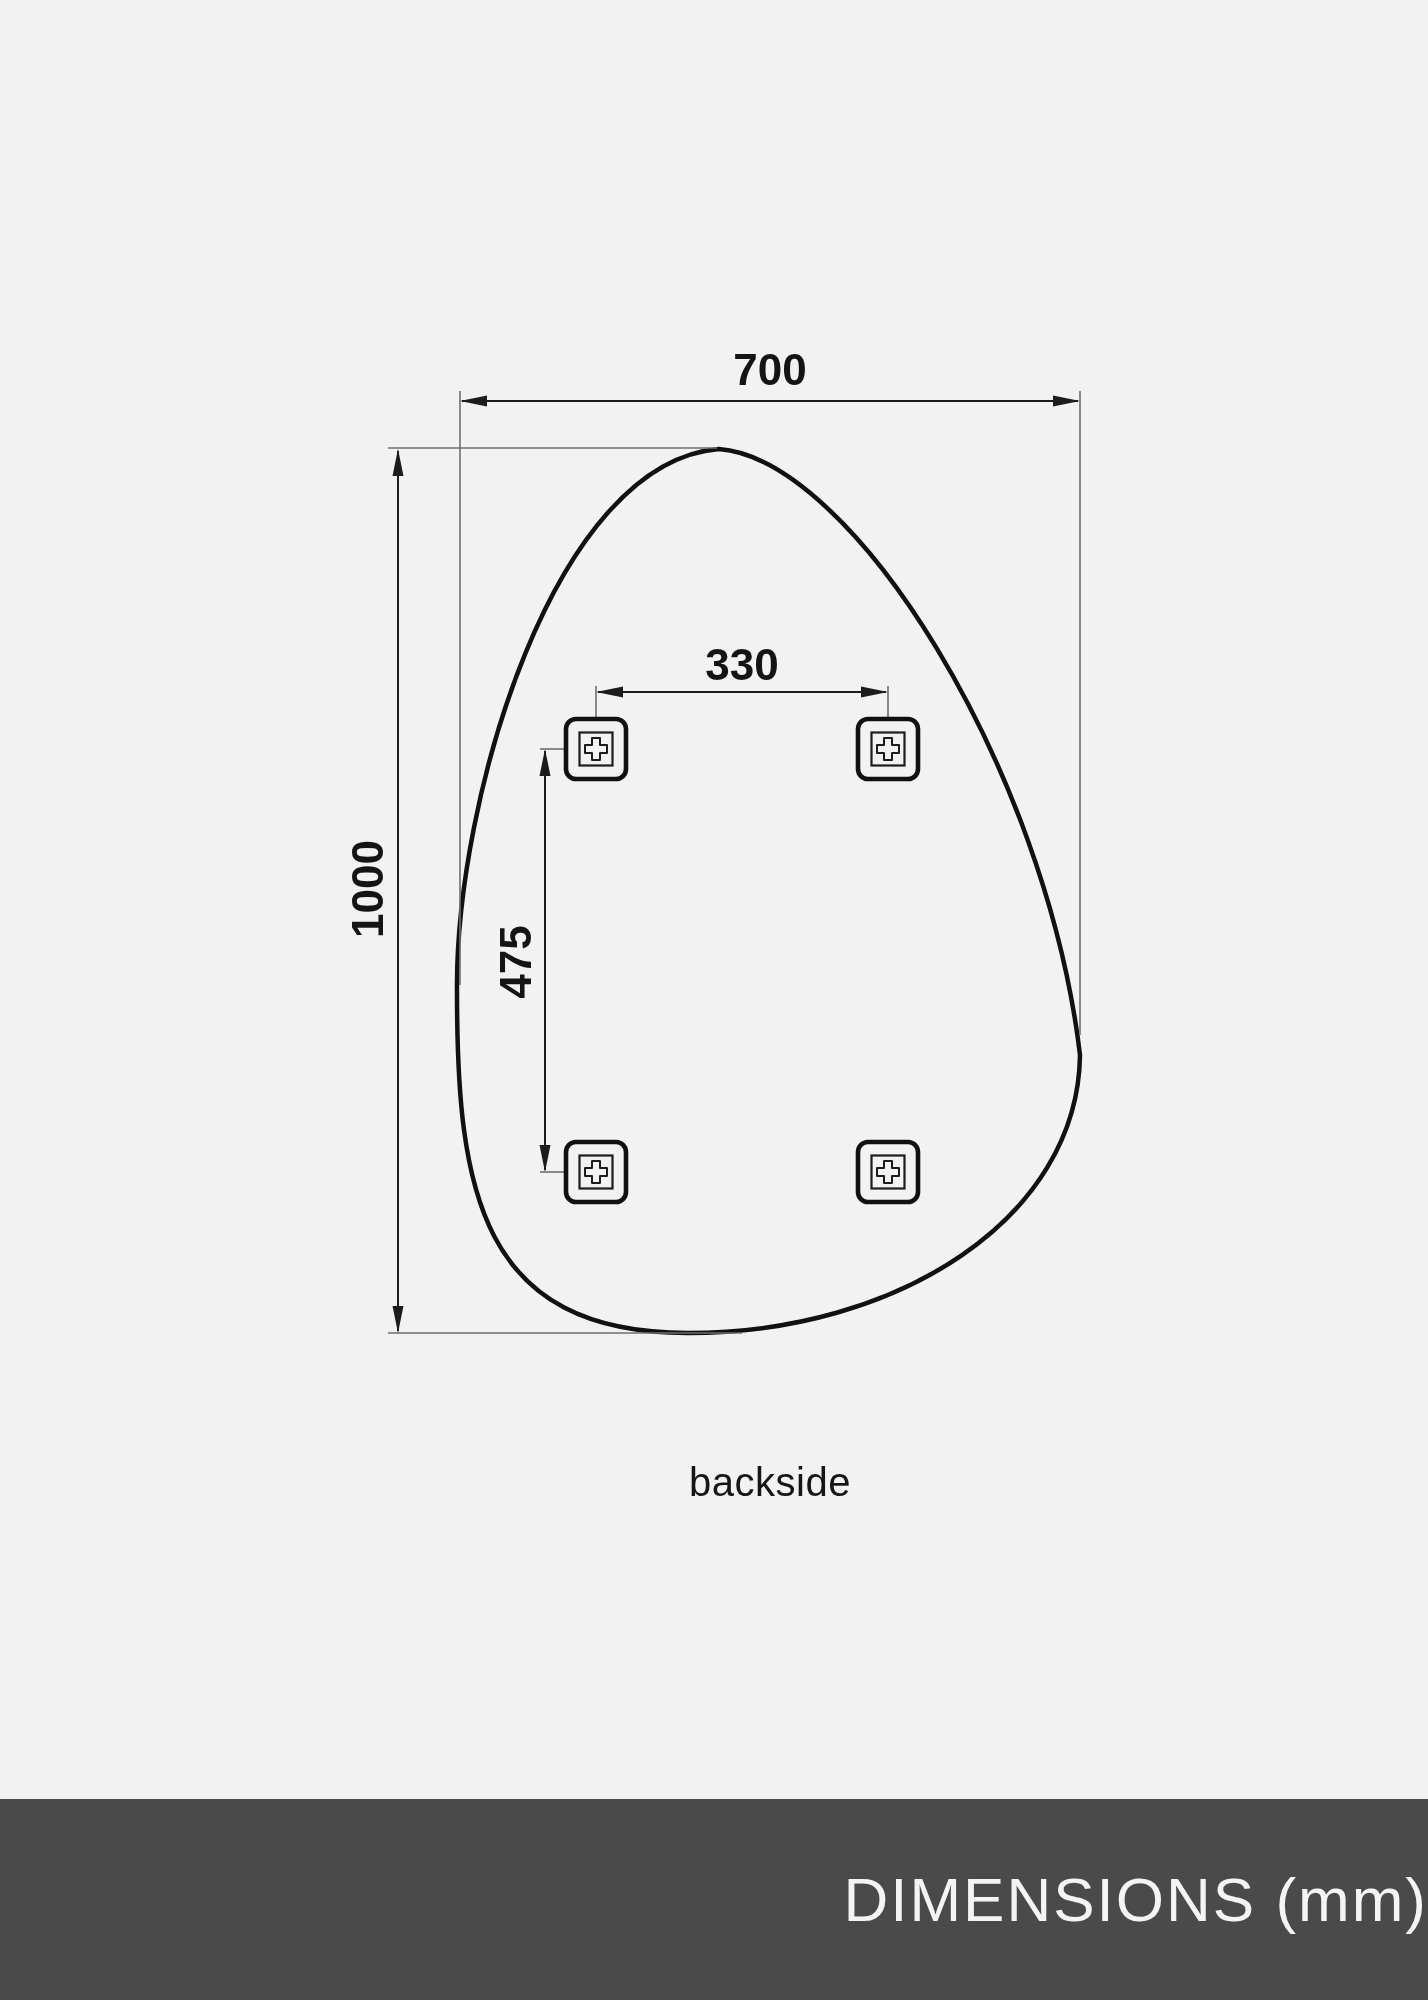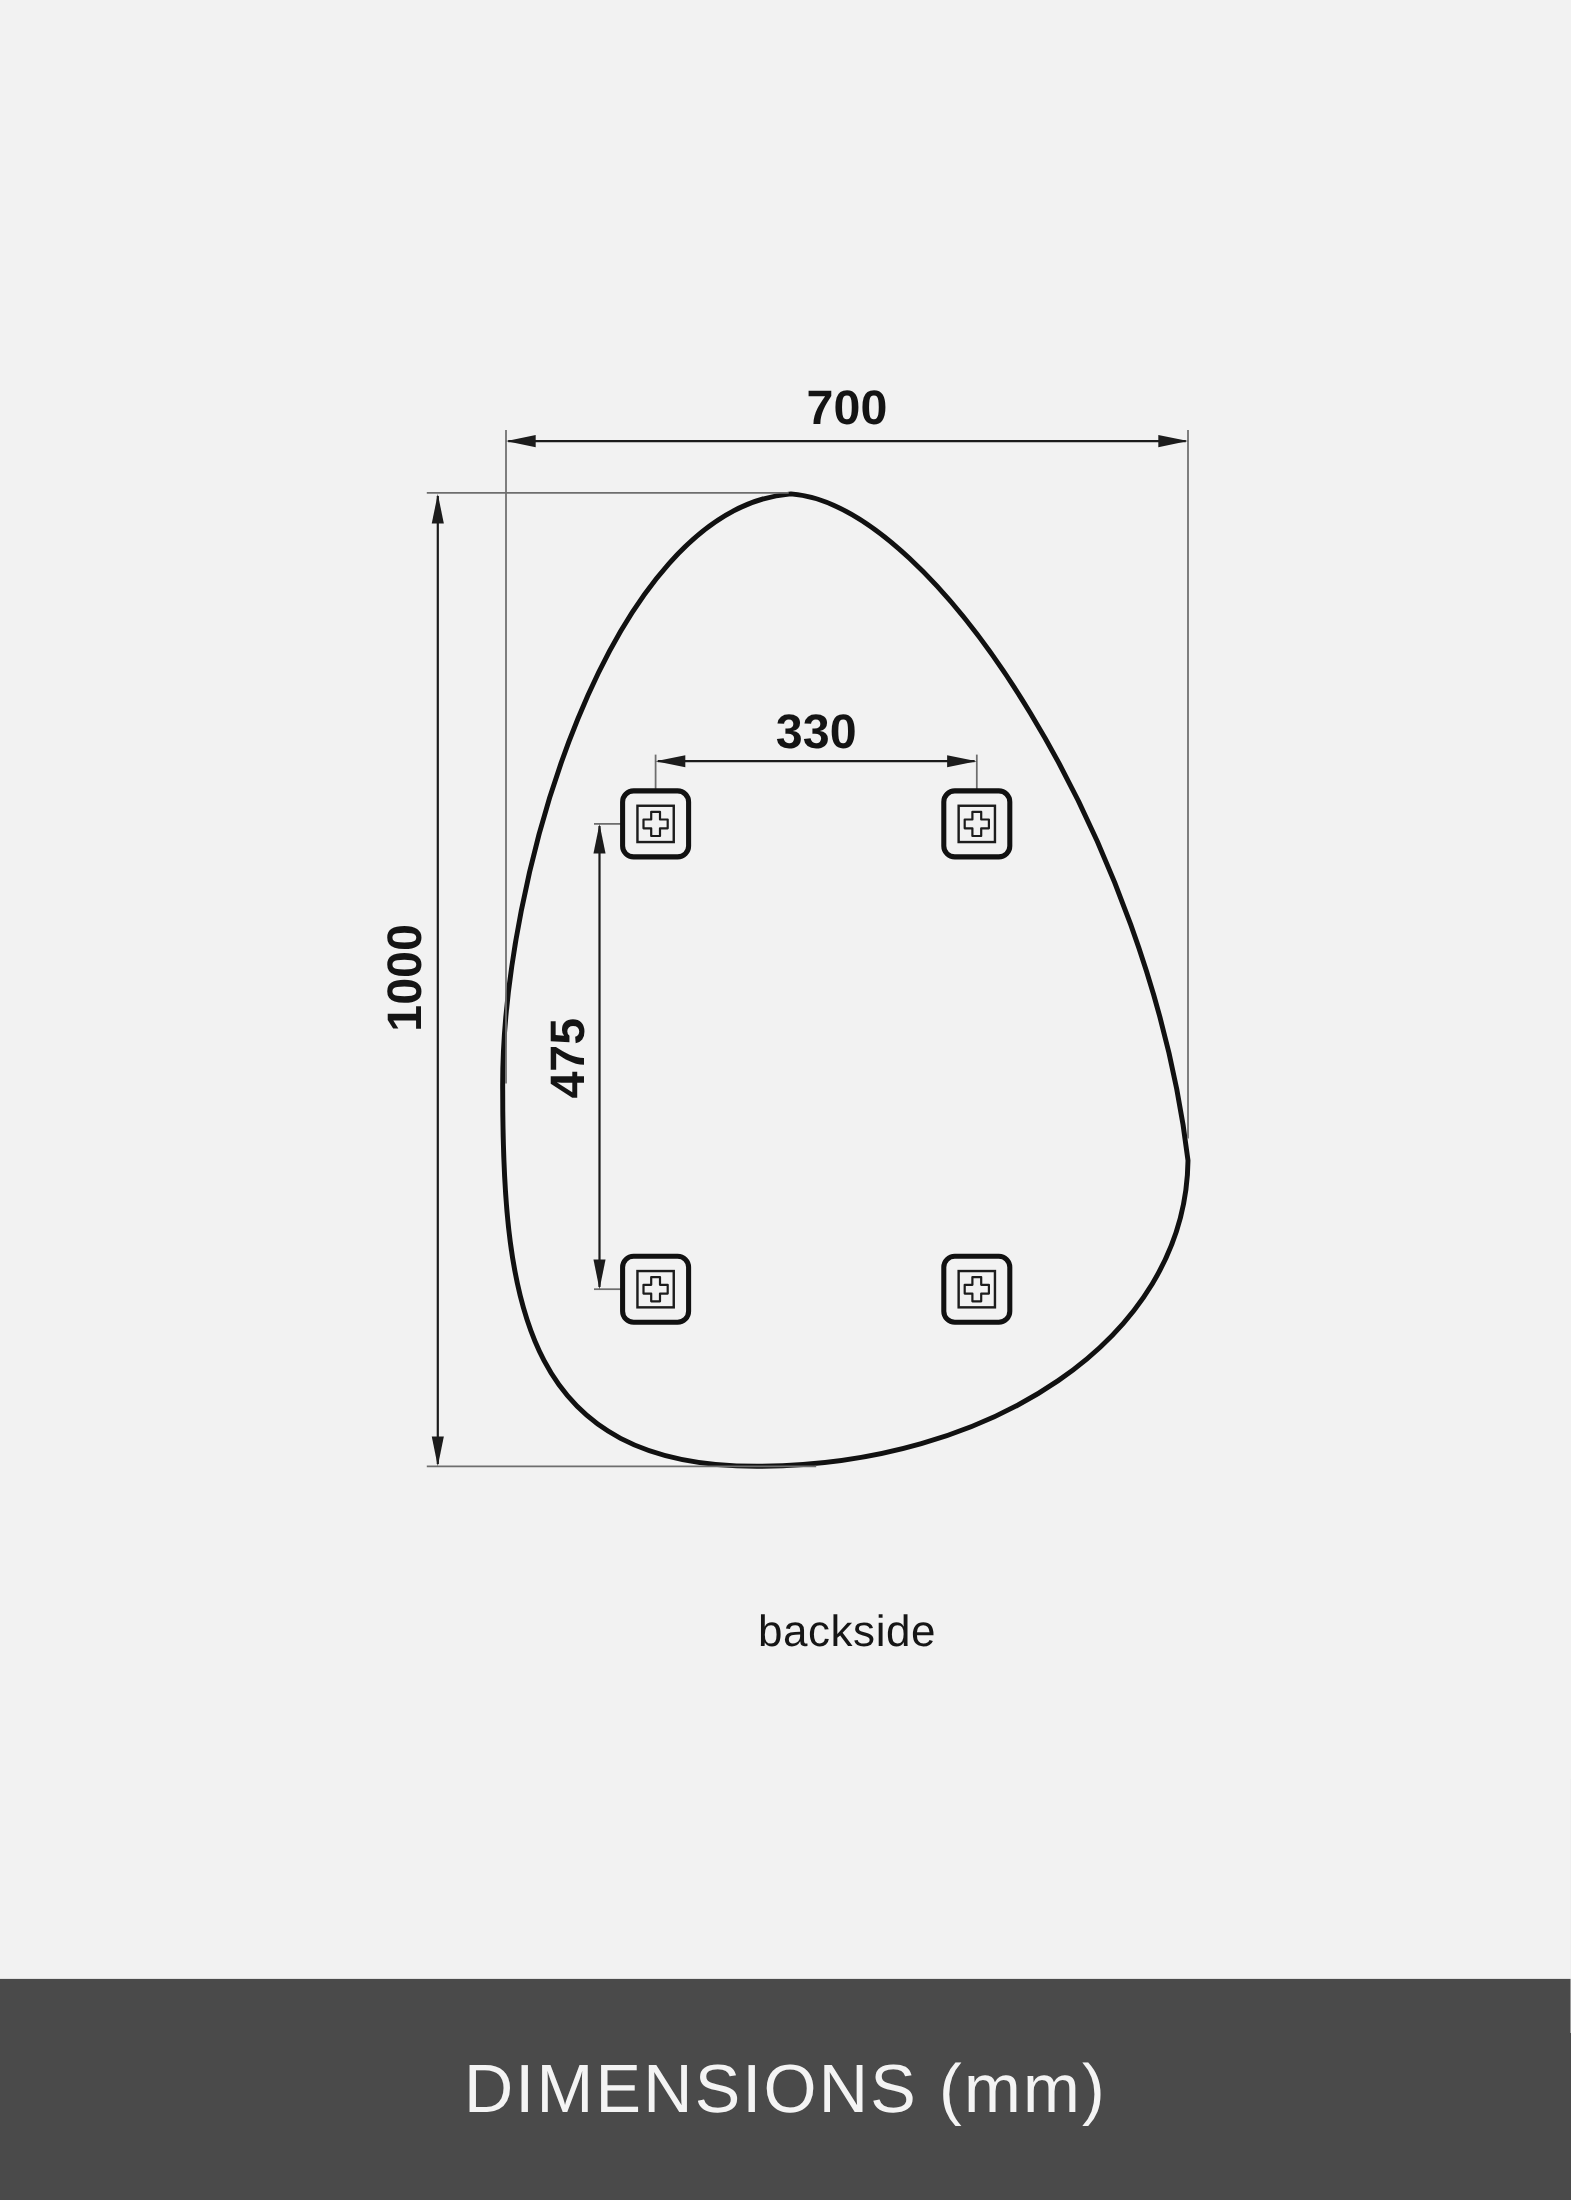--- a/index.html
+++ b/index.html
@@ -33,21 +33,21 @@
   }
   .footer-bar {
     position: absolute;
     left: 0;
     top: 1799px;
     width: 1428px;
     height: 201px;
     background: #4a4a4a;
     display: flex;
     align-items: center;
-    justify-content: center;
+    justify-content: flex-end;
   }
   .footer-title {
     color: #f4f4f4;
     font-family: "Liberation Sans", sans-serif;
     font-size: 62px;
     font-weight: 400;
     letter-spacing: 2px;
     white-space: nowrap;
   }
 </style>

